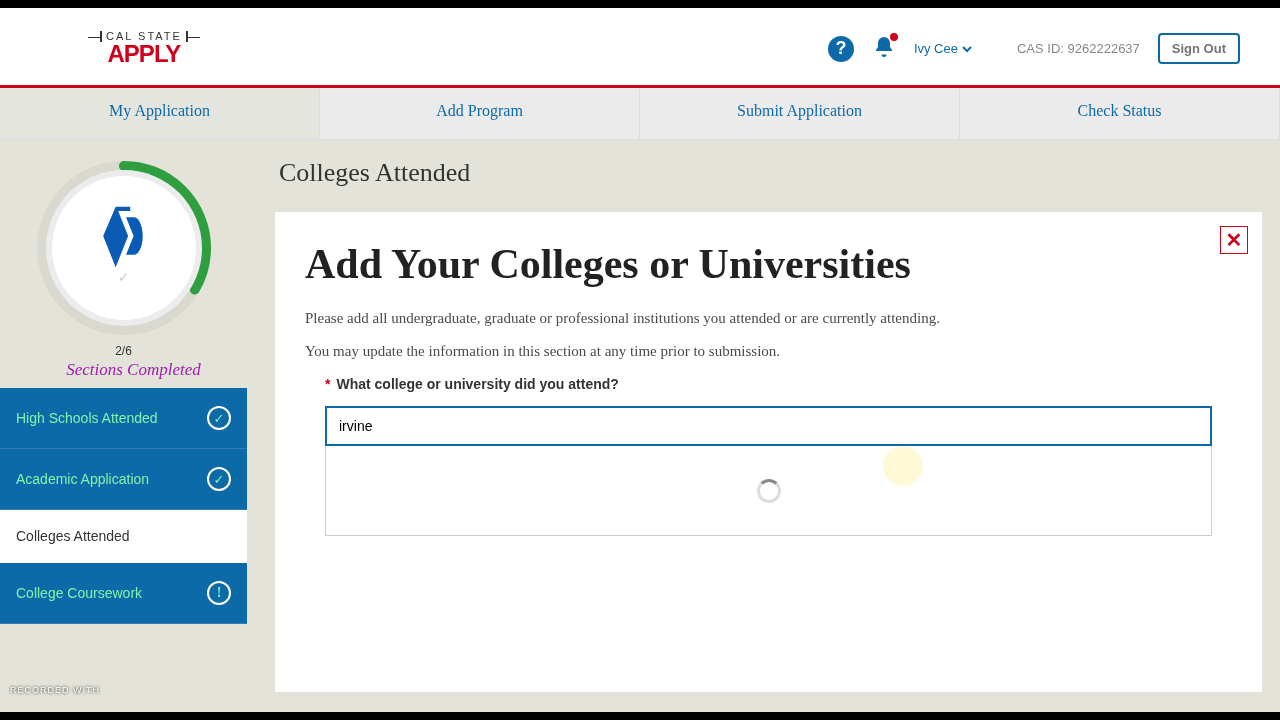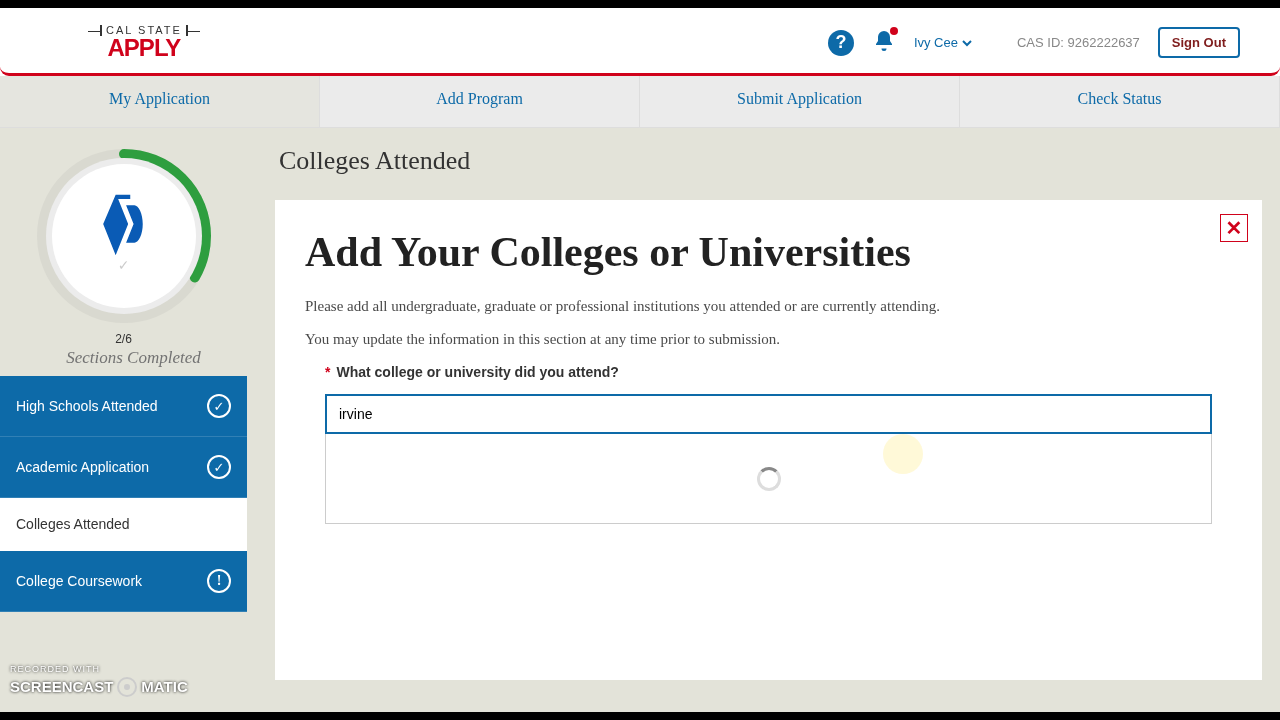--- a/index.html
+++ b/index.html
@@ -1,47 +1,47 @@
 <!DOCTYPE html>
 <html><head>
 <meta charset="utf-8">
 <style>
   * { box-sizing: border-box; margin: 0; padding: 0; }
   body { font-family: Georgia, 'Times New Roman', serif; background: #fff; color: #333; width: 1280px; height: 720px; overflow: hidden; position: relative; }
   .blackbar { background: #000; height: 8px; width: 100%; }
-  .header { display: flex; align-items: center; justify-content: space-between; padding: 8px 40px 4px 100px; border-bottom: 3px solid #d0021b; height: 68px; border-radius: 9px; }
+  .header { display: flex; align-items: center; justify-content: space-between; padding: 8px 40px 4px 100px; border-bottom: 3px solid #d0021b; height: 80px; }
   .logo { display: flex; flex-direction: column; align-items: center; line-height: 1; }
   .logo-top { font-family: Arial, sans-serif; font-size: 11px; letter-spacing: 2px; color: #333; border-left: 2px solid #333; border-right: 2px solid #333; padding: 0 4px; position: relative; }
   .logo-top::before, .logo-top::after { content:""; position:absolute; top:50%; width:12px; height:1px; background:#333;}
   .logo-top::before{ left:-14px;} .logo-top::after{ right:-14px;}
   .logo-bottom { font-family: 'Arial Black', Arial, sans-serif; font-size: 24px; font-weight: 900; color: #d0021b; letter-spacing: -1px; }
   .header-right { display: flex; align-items: center; gap: 18px; }
   .help-icon { width: 26px; height: 26px; border-radius: 50%; background: #0d6aa8; color: #fff; display:flex; align-items:center; justify-content:center; font-family: Arial; font-weight:bold; font-size:18px; cursor:pointer;}
   .bell-icon { color:#0d6aa8; cursor:pointer; position:relative;}
   .bell-icon svg { width:24px; height:24px; fill:#0d6aa8;}
   .bell-dot { position:absolute; top:-2px; right:-2px; width:8px; height:8px; background:#d0021b; border-radius:50%;}
   .user-block { display:flex; font-family: Arial, sans-serif; font-size:12px; color:#0d6aa8;}
   .user-name { cursor:pointer; font-size:13px; display:flex; align-items:center; gap:4px;}
   .cas-id { color:#888; font-size:13px;margin-left:45px;}
-  .signout { border:2px solid #0d6aa8; color:#7f1d1d; padding:6px 12px; border-radius:4px; font-family:Arial; font-size:13px; font-weight:bold; background:#fff; cursor:pointer;}
+  .signout { border:2px solid #0d6aa8; color:#737373; padding:6px 12px; border-radius:4px; font-family:Arial; font-size:13px; font-weight:bold; background:#fff; cursor:pointer;}
   .navbar { display:flex; background:#ebebeb; border-bottom:1px solid #ddd; height:52px;}
   .navbar .tab { flex:1; text-align:center; padding:14px 0; font-size:16px; color:#0d6aa8; cursor:pointer; border-right:1px solid #ddd;}
   .navbar .tab.active { background:#e5e5df;}
   .content { display:flex; background:#e3e3d9; height: calc(720px - 8px - 68px - 52px - 8px); }
   .sidebar { width:247px; flex-shrink:0; }
   .progress-wrap { text-align:center; padding:18px 0 8px;}
   .progress-ring { position:relative; width:180px; height:180px; margin:0 auto;}
   .progress-ring svg { transform:rotate(-90deg);}
   .progress-inner { position:absolute; top:18px; left:18px; width:144px; height:144px; border-radius:50%; background:#fff; display:flex; flex-direction:column; align-items:center; justify-content:center; box-shadow:0 0 0 6px #ececec;}
   .cap-icon svg { width:70px; height:50px; fill:#0a5bb5;}
   .check-small { color:#ccc; font-size:14px; margin-top:4px;}
   .progress-count { font-family:Arial; font-size:12px; color:#333; margin-top:6px;}
-  .progress-label { font-style:italic; font-size:17px; color:#737373; margin-top:2px;padding-left:20px;}
+  .progress-label { font-style:italic; font-size:17px; color:#a21caf; margin-top:2px;padding-left:20px;}
   .side-item { display:flex; align-items:center; justify-content:space-between; padding:18px 16px; font-family:Arial,sans-serif; font-size:14px; border-bottom:1px solid rgba(255,255,255,0.15); cursor:pointer;}
-  .side-item.blue { background:#0d6aa8; color:#ffffff;}
+  .side-item.blue { background:#0d6aa8; color:#86efac;}
   .side-item.white { background:#fff; color:#333;}
   .side-check { width:24px; height:24px; border:2px solid #fff; border-radius:50%; display:flex; align-items:center; justify-content:center; font-size:13px;}
   .side-alert { width:24px; height:24px; border:2px solid #fff; border-radius:50%; display:flex; align-items:center; justify-content:center; font-family:Georgia; font-weight:bold;}
   .main { flex:1; padding:0 18px 0 28px; overflow:hidden;}
   .page-title { font-size:26px; color:#333; padding:18px 0 24px 4px;}
   .card { background:#fff; padding:28px 30px 40px; position:relative; min-height:480px;}
   .card h1 { font-size:42px; color:#222; font-weight:700; margin-bottom:22px;}
   .card p { font-size:15px; color:#4a4a4a; margin-bottom:16px; font-family:Georgia;}
   .close-x { position:absolute; top:14px; right:14px; width:28px; height:28px; border:1px solid #d0021b; color:#d0021b; font-family:Arial; font-size:20px; font-weight:bold; display:flex; align-items:center; justify-content:center; cursor:pointer;}
   .req-note { text-align:right; font-family:Arial; font-size:12px; color:#666; margin:6px 0 30px;}
@@ -156,18 +156,13 @@
       </div>
       <div class="cursor-dot" style="left:608px; top:234px;"></div>
     </div>
   </div>
 </div>
 
 <div class="blackbar bottom"></div>
 
 <div class="watermark">
   <div class="rec">RECORDED WITH</div>
-  <div class="brand">
-    <span>SCREENCAST</span>
-    <span class="wm-circle"></span>
-    <span>MATIC</span>
-  </div>
 </div>
 
 </body></html>

